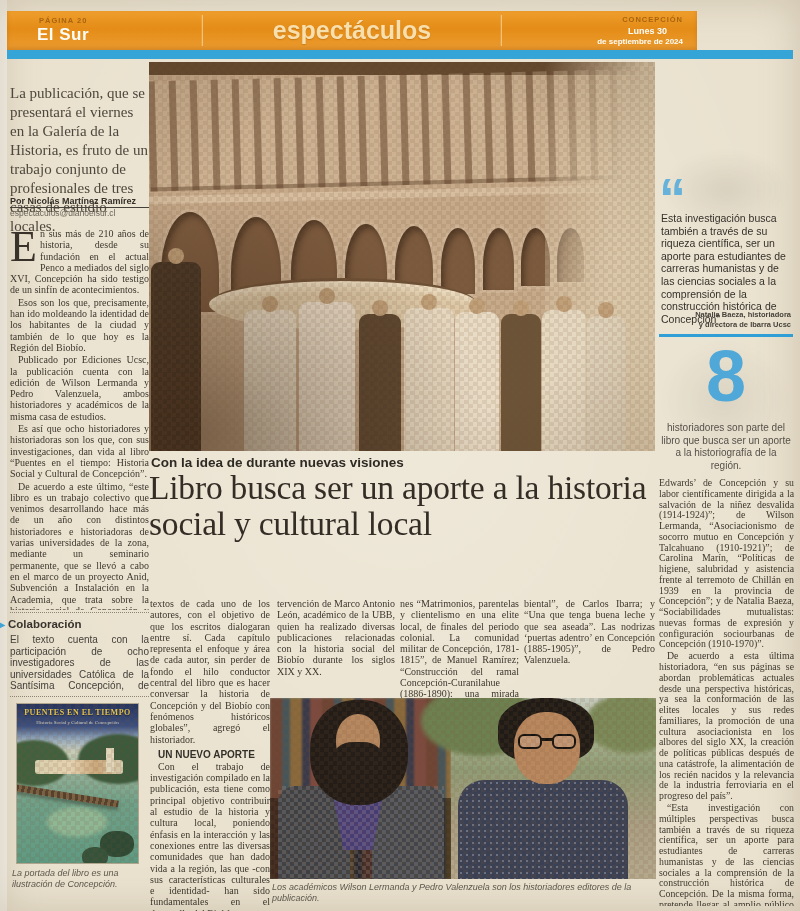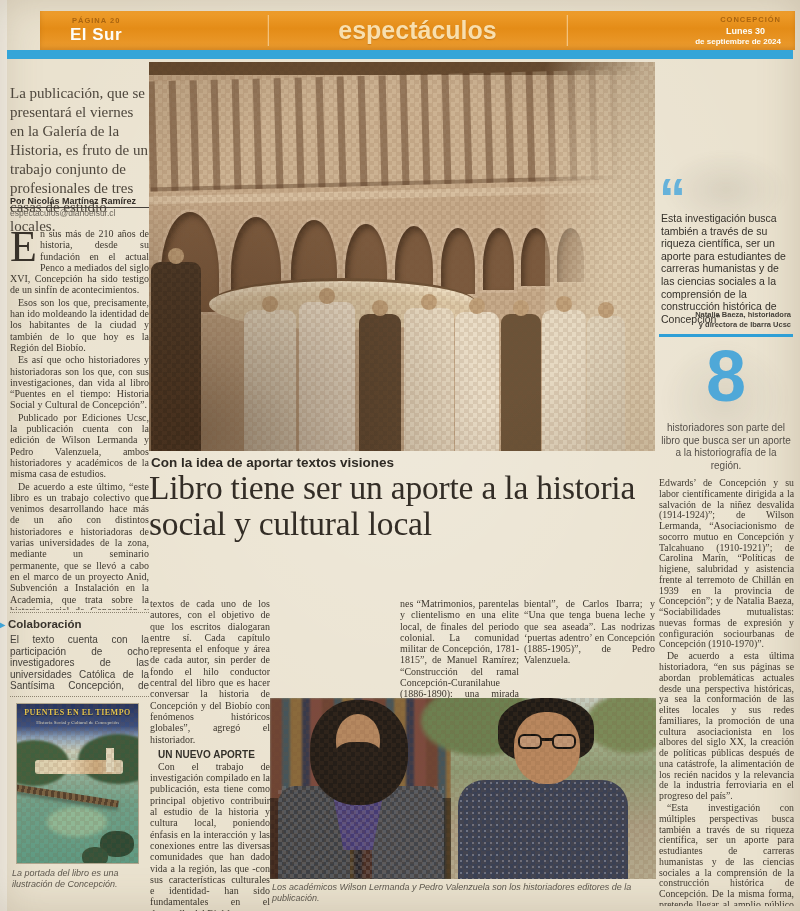--- a/index.html
+++ b/index.html
@@ -10,24 +10,23 @@
       radial-gradient(ellipse at 50% 40%, rgba(255,255,255,0.25), rgba(0,0,0,0) 70%),
       linear-gradient(90deg, #f4f0e6 0 7px, #eae2cf 7px),
       #eae2cf;
     overflow:hidden;
     box-shadow: inset 0 0 40px rgba(120,100,70,0.25);
   }
   .abs { position:absolute; }
 
   
   .masthead {
-    left:7px; top:11px; width:755px; height:39px;
+    left:7px; top:11px; width:690px; height:39px;
     background:linear-gradient(180deg,#ef9e2d 0%, #e48c17 45%, #ec9c30 100%);
     box-shadow: inset 0 -2px 4px rgba(150,80,0,.3);
-    margin-left: 33px;
   }
   .page-label { position:absolute; left:32px; top:5px; font:bold 7.5px "Liberation Sans", sans-serif; color:#a86410; letter-spacing:1px;}
   .paper-name { position:absolute; left:30px; top:14px; font:bold 17px "Liberation Sans", sans-serif; color:#fdfdf8; letter-spacing:0.5px;}
   .section-name {
     position:absolute; left:50%; top:4px; transform:translateX(-50%);
     font:bold 25px "Liberation Sans", sans-serif; color:#f8dfae;
     padding:0 70px; border-left:1px solid rgba(255,240,210,.65); border-right:1px solid rgba(255,240,210,.65);
     text-shadow:0 1px 1px rgba(150,80,0,.35); line-height:31px;
   }
   .city-label { position:absolute; right:14px; top:4px; font:bold 7.5px "Liberation Sans", sans-serif; color:#a86410; letter-spacing:1px; text-align:right;}
@@ -160,22 +159,22 @@
   </div>
   <div class="abs blue-bar"></div>
 
   <div class="abs lede">La publicación, que se presentará el viernes en la Galería de la Historia, es fruto de un trabajo conjunto de profesionales de tres casas de estudio locales.</div>
   <div class="abs byline-box">Por Nicolás Martínez Ramírez</div>
   <div class="abs byline-mail">espectaculos@diarioelsur.cl</div>
 
   <div class="abs left-body body-text">
     <p class="noindent"><span class="dropcap">E</span><span>n sus más de 210 años de historia, desde su fundación en el actual Penco a mediados del siglo XVI, Concepción ha sido testigo de un sinfín de acontecimientos.</span></p>
     <p>Esos son los que, precisamente, han ido moldeando la identidad de los habitantes de la ciudad y también de lo que hoy es la Región del Biobío.</p>
+    <p>Publicado por Ediciones Ucsc, la publicación cuenta con la edición de Wilson Lermanda y Pedro Valenzuela, ambos historiadores y académicos de la misma casa de estudios.</p>
     <p>Es así que ocho historiadores y historiadoras son los que, con sus investigaciones, dan vida al libro “Puentes en el tiempo: Historia Social y Cultural de Concepción”.</p>
-    <p>Publicado por Ediciones Ucsc, la publicación cuenta con la edición de Wilson Lermanda y Pedro Valenzuela, ambos historiadores y académicos de la misma casa de estudios.</p>
     <p>De acuerdo a este último, “este libro es un trabajo colectivo que venimos desarrollando hace más de un año con distintos historiadores e historiadoras de varias universidades de la zona, mediante un seminario permanente, que se llevó a cabo en el marco de un proyecto Anid, Subvención a Instalación en la Academia, que trata sobre la historia social de Concepción y específicamente sobre la historia del servicio doméstico en esta ciudad”.</p>
 
   </div>
 
   <div class="abs dots collab-sep1"></div>
   <div class="abs collab-title"><span class="collab-arrow">▸</span><span>Colaboración</span></div>
   <div class="abs collab-text">El texto cuenta con la participación de ocho investigadores de las universidades Católica de la Santísima Concepción, de Concepción y San Sebastián.</div>
   <div class="abs dots collab-sep2"></div>
 
   <div class="abs book-cover">
@@ -232,30 +231,31 @@
     <div class="figure" style="left:393px; top:248px; width:44px; height:141px; background:#e6d9c2;">
         <span class="head"></span>
       </div>
     <div class="figure" style="left:438px; top:254px; width:38px; height:135px; background:#dfd2ba;">
         <span class="head"></span>
       </div>
     <div class="p1-vignette"></div>
     <div class="halftone"></div>
   </div>
 
-  <div class="abs kicker">Con la idea de aportar textos visiones</div>
-  <div class="abs headline">Libro tiene ser un aporte a la historia social y cultural local</div>
+  <div class="abs kicker">Con la idea de durante nuevas visiones</div>
+  <div class="abs headline">Libro busca ser un aporte a la historia social y cultural local</div>
 
   <div class="abs col col1 body-text">
     <p class="noindent">textos de cada uno de los autores, con el objetivo de que los escritos dialogaran entre sí. Cada capítulo representa el enfoque y área de cada autor, sin perder de fondo el hilo conductor central del libro que es hacer conversar la historia de Concepción y del Biobío con fenómenos históricos globales”, agregó el historiador.</p>
     <p class="subhead">UN NUEVO APORTE</p>
     <p>Con el trabajo de investigación compilado en la publicación, esta tiene como principal objetivo contribuir al estudio de la historia y cultura local, poniendo énfasis en la interacción y las conexiones entre las diversas comunidades que han dado vida a la región, las que -con sus características culturales e identidad- han sido fundamentales en el desarrollo del Biobío.</p>
 
   </div>
   <div class="abs col col2 body-text">
+    <p class="noindent">tervención de Marco Antonio León, académico de la UBB, quien ha realizado diversas publicaciones relacionadas con la historia social del Biobío durante los siglos XIX y XX.</p>
   </div>
   <div class="abs col col3 body-text">
     <p class="noindent">nes “Matrimonios, parentelas y clientelismo en una elite local, de finales del periodo colonial. La comunidad militar de Concepción, 1781-1815”, de Manuel Ramírez; “Construcción del ramal Concepción-Curanilahue (1886-1890): una mirada desde la historia am-</p>
   </div>
   <div class="abs col col4 body-text">
     <p class="noindent">biental”, de Carlos Ibarra; y “Una que tenga buena leche y que sea aseada”. Las nodrizas ‘puertas adentro’ en Concepción (1885-1905)”, de Pedro Valenzuela.</p>
   </div>
 
   <div class="abs photo2">
     <div class="p2-books"></div>

